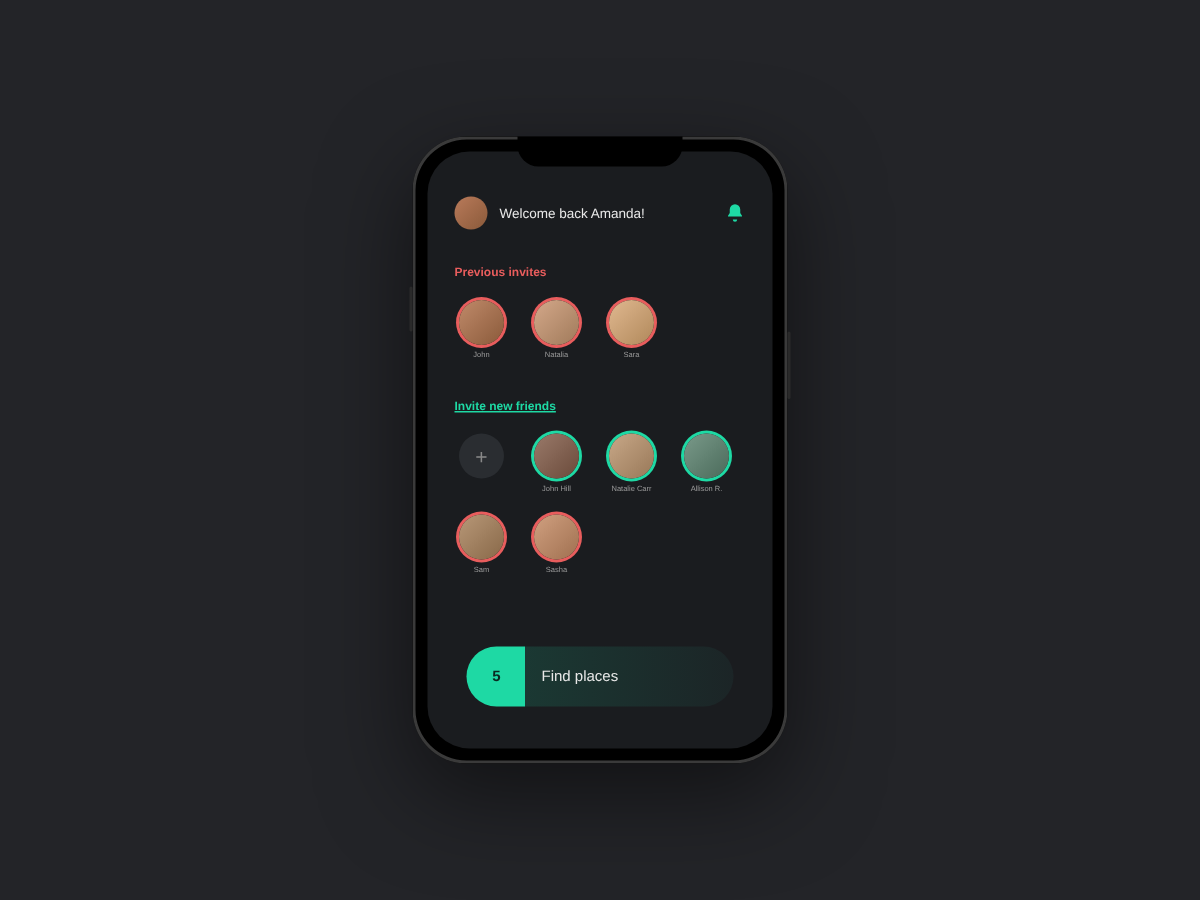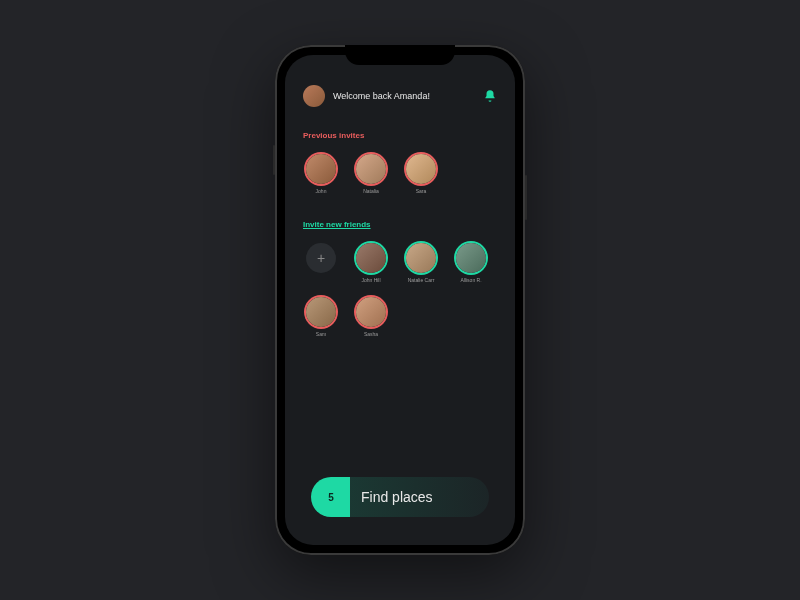--- a/index.html
+++ b/index.html
@@ -8,21 +8,21 @@
     height: 600px;
     background: #232428;
     display: flex;
     align-items: center;
     justify-content: center;
     font-family: -apple-system, BlinkMacSystemFont, 'Segoe UI', Arial, sans-serif;
     overflow: hidden;
   }
   .phone {
     width: 250px;
-    height: 510px;
+    height: 418px;
     background: #000;
     border-radius: 36px;
     padding: 10px;
     position: relative;
     box-shadow: 0 20px 60px rgba(0,0,0,0.5), inset 0 0 0 2px #3a3a3a;
   }
   .phone::before, .phone::after {
     content: '';
     position: absolute;
     background: #2a2a2a;
@@ -150,21 +150,21 @@
     border-radius: 50%;
     display: flex;
     align-items: center;
     justify-content: center;
     color: #0a2a20;
     font-size: 10px;
     font-weight: 600;
   }
   .cta-label {
     color: #e8e8e8;
-    font-size: 14px;
+    font-size: 10px;
     margin-left: 10px;
   }
 </style>
 </head>
 <body>
 
 <div class="phone">
   <div class="notch"></div>
   <div class="screen">
     <div class="content">

